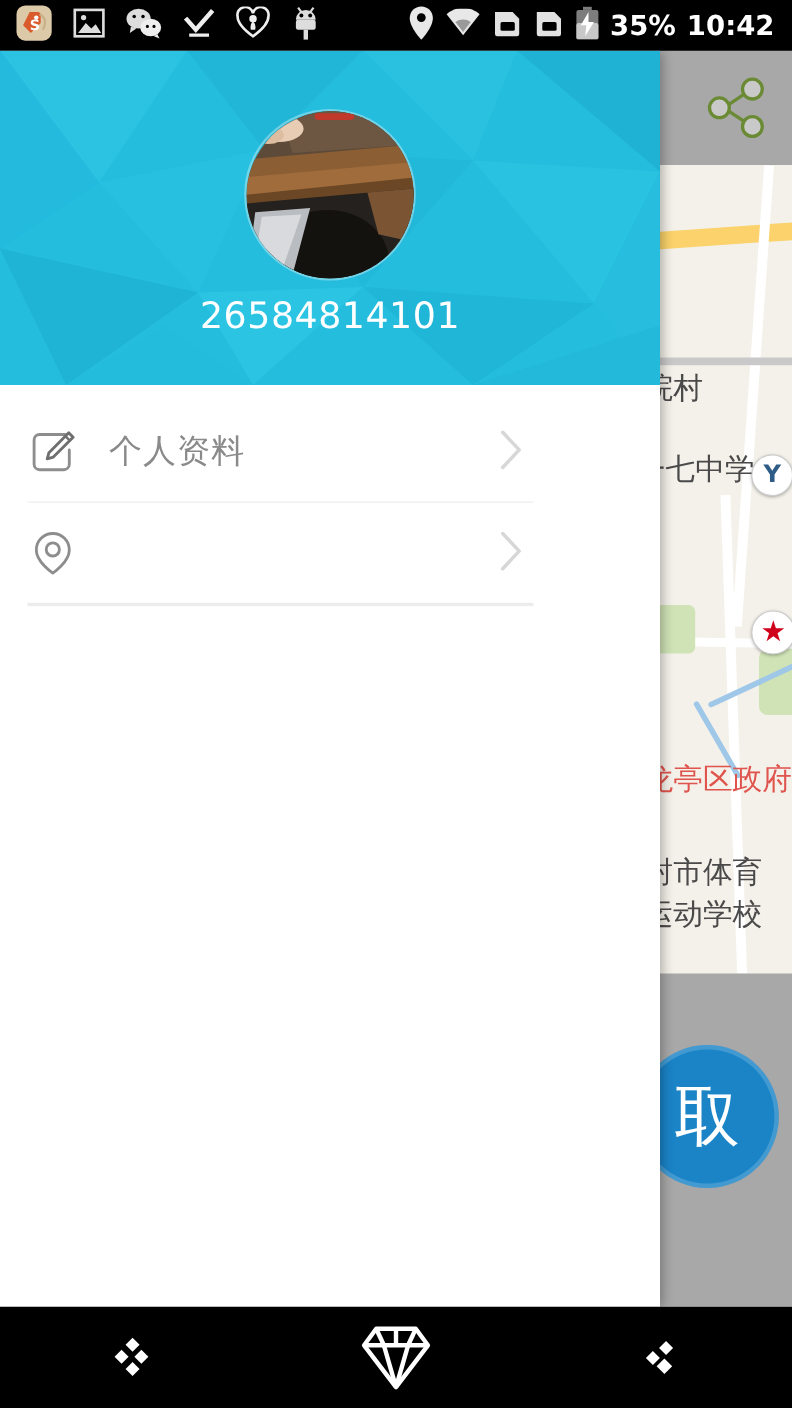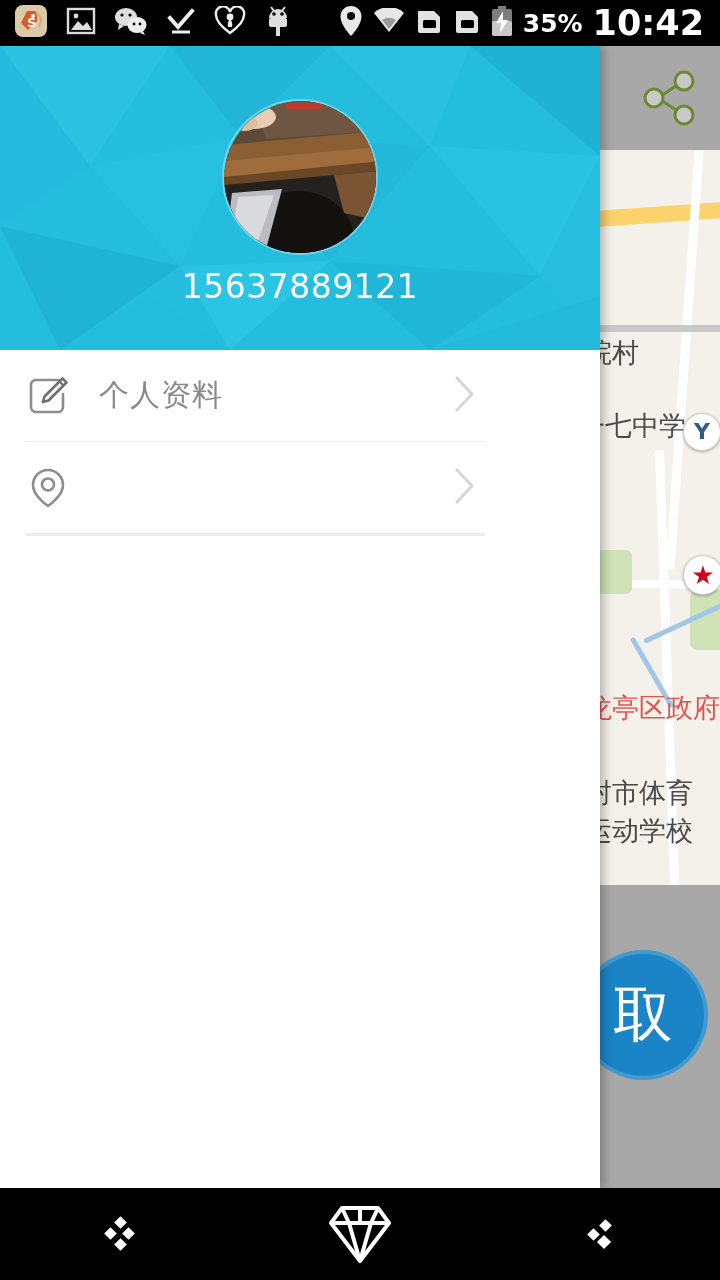--- a/index.html
+++ b/index.html
@@ -11,21 +11,21 @@
   
   #statusbar {
     position:absolute; top:0; left:0; width:720px; height:46px;
     background:#000; display:flex; align-items:center; z-index:40;
   }
   #status-left { display:flex; align-items:center; gap:18px; padding-left:14px; }
   #status-right { display:flex; align-items:center; gap:10px; margin-left:auto; padding-right:16px; }
   .sicon { display:block; }
   .sbtext { color:#fff; font-size:25px; font-weight:bold; letter-spacing:0px;
             font-family:"DejaVu Sans","Liberation Sans",sans-serif; }
-  #clock { font-size:35px; }
+  #clock { font-size:25px; }
 
   
   #map-layer { position:absolute; top:46px; left:0; width:720px; height:1142px; z-index:5; overflow:hidden; background:#f2efe9; }
   #map-topbar { position:absolute; top:0; left:0; width:720px; height:104px; background:#a8a8a8; }
   #share-icon-wrap { position:absolute; top:22px; left:638px; }
   #map-canvas { position:absolute; top:104px; left:0; width:720px; height:735px; background:#f4f1ea; overflow:hidden; }
   .road-major { position:absolute; background:#fbd26b; }
   .road-white { position:absolute; background:#ffffff; }
   .road-grey { position:absolute; background:#c9c9c9; }
   .green-patch { position:absolute; background:#cfe3b6; }
@@ -50,21 +50,21 @@
   #profile-header { position:relative; width:600px; height:304px; background:#25bddd; overflow:hidden; }
   #poly { position:absolute; inset:0; width:600px; height:304px; }
 
   #avatar { position:absolute; left:222px; top:53px; width:156px; height:156px;
             border-radius:50%; overflow:hidden; border:2px solid rgba(255,255,255,.35); z-index:3; }
   #avatar svg { display:block; }
   #phone-number { position:absolute; width:600px; top:221px; left:0; text-align:center;
                   color:#fff; font-size:33px; letter-spacing:.5px; z-index:3;
                   font-family:"DejaVu Sans","Liberation Sans",sans-serif; }
 
-  #menu-list { position:relative; width:510px; background:#fff; padding-top:0; }
+  #menu-list { position:relative; width:510px; background:#fff; padding-top:15px; }
   .menu-item { position:relative; height:91px; display:flex; align-items:center; padding:0 0 0 25px; }
   .menu-item .m-icon { width:46px; height:46px; flex:0 0 46px; display:flex; align-items:center; justify-content:center; }
   .menu-item .m-label { margin-left:28px; font-size:30px; color:#8a8a8a; letter-spacing:1px;
                         font-family:"DejaVu Sans","Liberation Sans",sans-serif; }
   .menu-item .m-chev { position:absolute; right:32px; top:50%; transform:translateY(-50%); }
   .divider { height:1px; background:#ececec; margin:0 25px 0 25px; }
 
   
   #navbar { position:absolute; left:0; top:1188px; width:720px; height:92px;
             background:#000; z-index:50; display:flex; align-items:center; }
@@ -168,21 +168,21 @@
 
             <polygon points="0,84 156,70 156,156 0,156" fill="#25211e"></polygon>
             <ellipse cx="74" cy="138" rx="56" ry="48" fill="#14120f"></ellipse>
             <polygon points="8,92 58,88 40,156 0,156" fill="#b9bcc0"></polygon>
             <polygon points="14,96 50,94 34,140 6,146" fill="#d8dadd"></polygon>
             <polygon points="110,74 156,70 156,120 120,112" fill="#7a5433"></polygon>
           </g>
         </svg>
       </div>
 
-      <div id="phone-number">15637889121</div>
+      <div id="phone-number">26584814101</div>
     </div>
 
     <div id="menu-list">
 
       <div class="menu-item">
         <span class="m-icon">
           <svg width="44" height="44" viewBox="0 0 44 44">
             <path d="M33 6 H10 a5 5 0 0 0 -5 5 V33 a5 5 0 0 0 5 5 H32 a5 5 0 0 0 5 -5 V20" fill="none" stroke="#8d8d8d" stroke-width="2.6" stroke-linecap="round"></path>
             <path d="M36.5 4.5 l4 4 -18 18 -5.6 1.6 1.6 -5.6 z" fill="none" stroke="#6f6f6f" stroke-width="2.6" stroke-linejoin="round"></path>
             <line x1="33.5" y1="7.5" x2="37.5" y2="11.5" stroke="#6f6f6f" stroke-width="2.2"></line>

